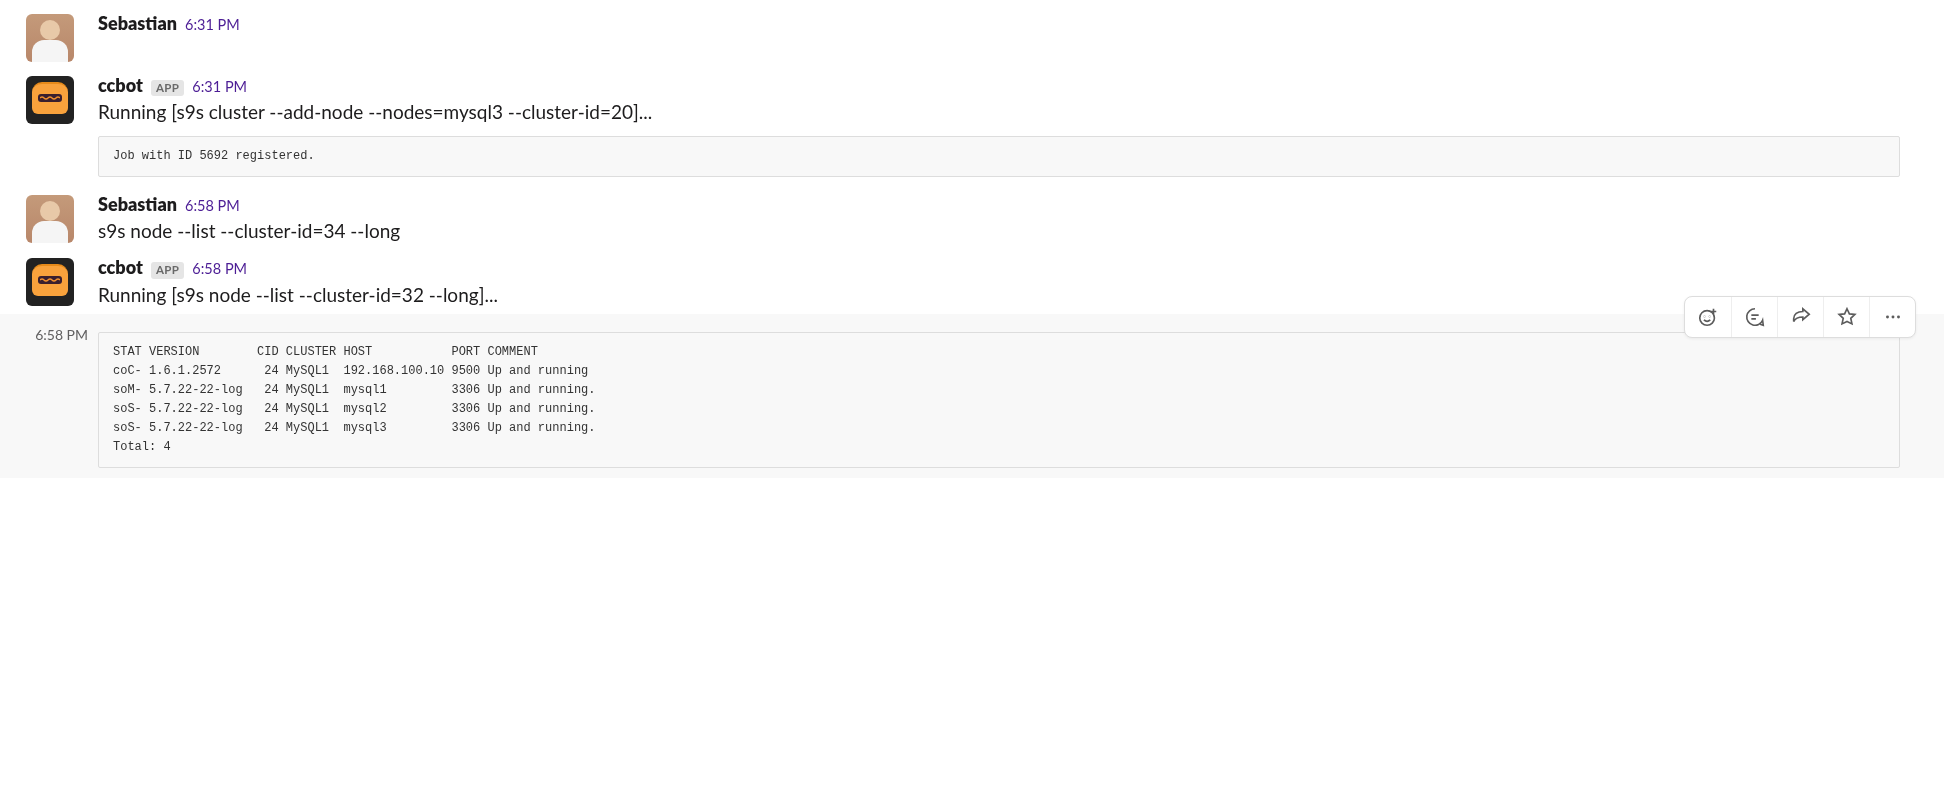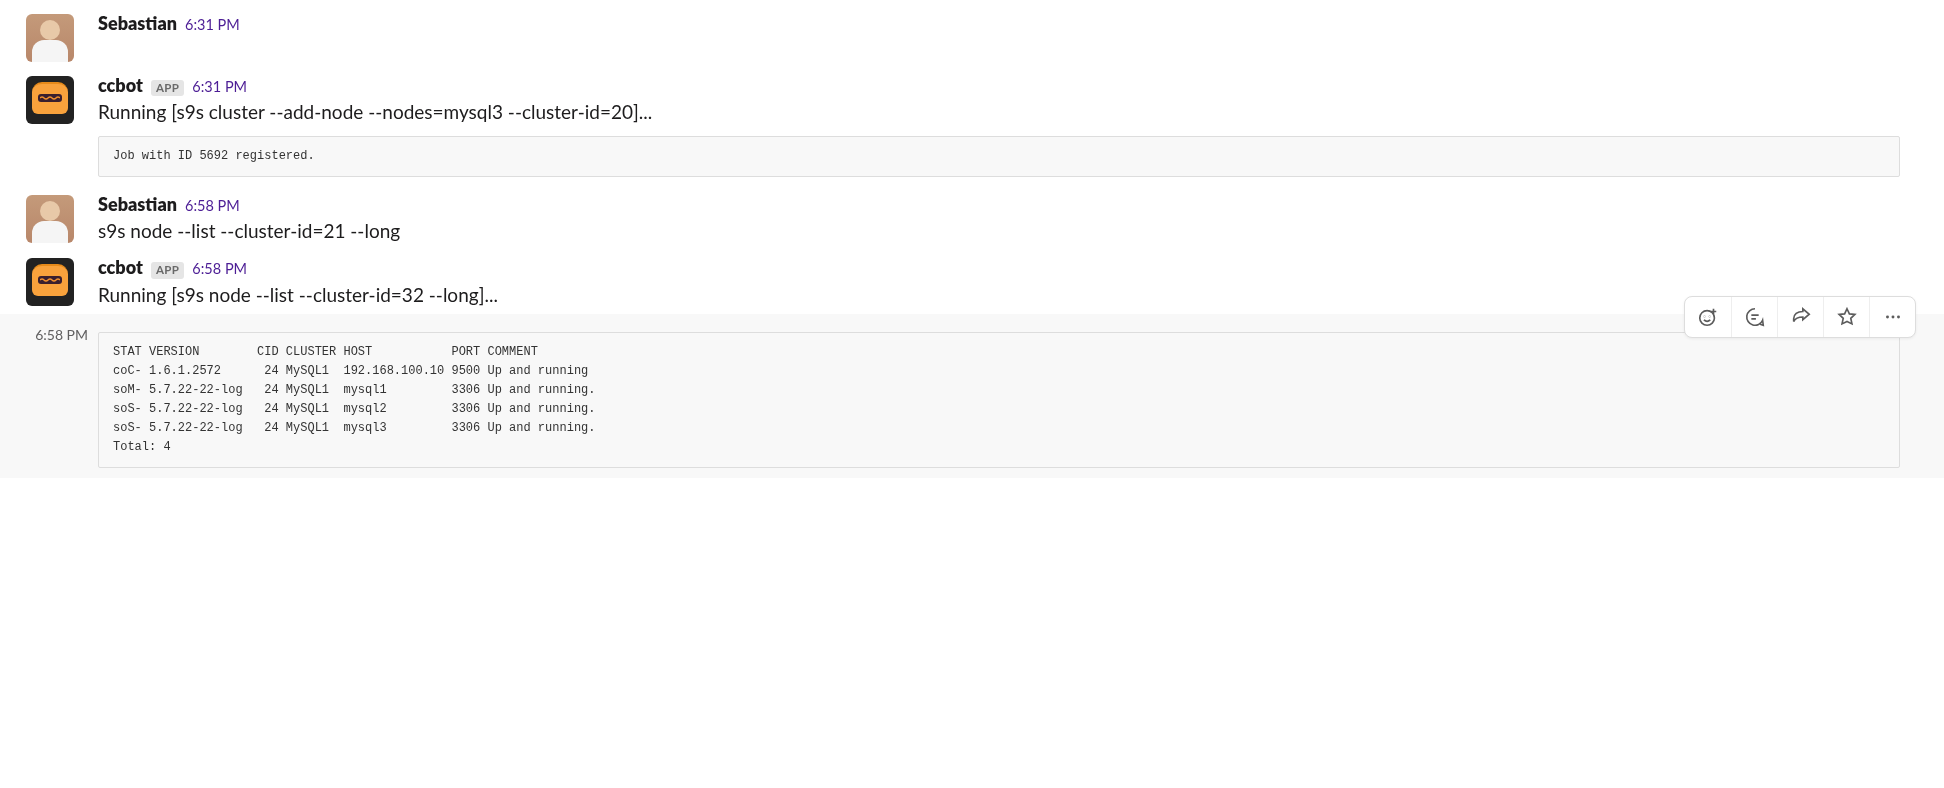--- a/index.html
+++ b/index.html
@@ -211,21 +211,21 @@
 
   <div class="msg">
     <div class="gutter">
       <div class="avatar user"></div>
     </div>
     <div class="body">
       <div class="head-row">
         <span class="author">Sebastian</span>
         <span class="ts">6:58 PM</span>
       </div>
-      <div class="text">s9s node --list --cluster-id=21 --long</div>
+      <div class="text">s9s node --list --cluster-id=34 --long</div>
     </div>
   </div>
 
   <div class="msg">
     <div class="gutter">
       <div class="avatar bot">
         <svg class="bot-eye" viewBox="0 0 20 4">
           <path d="M0 2 Q2 0 4 2 T8 2 T12 2 T16 2 T20 2" stroke="#f08f2e" stroke-width="1.4" fill="none"></path>
         </svg>
       </div>

